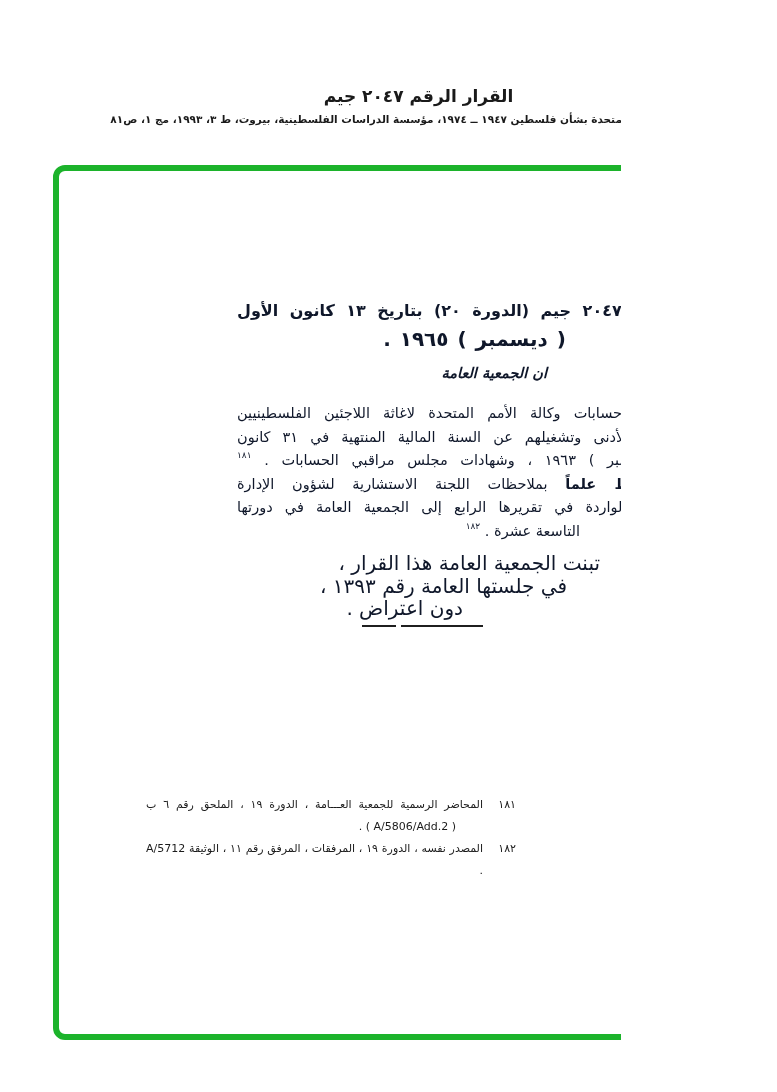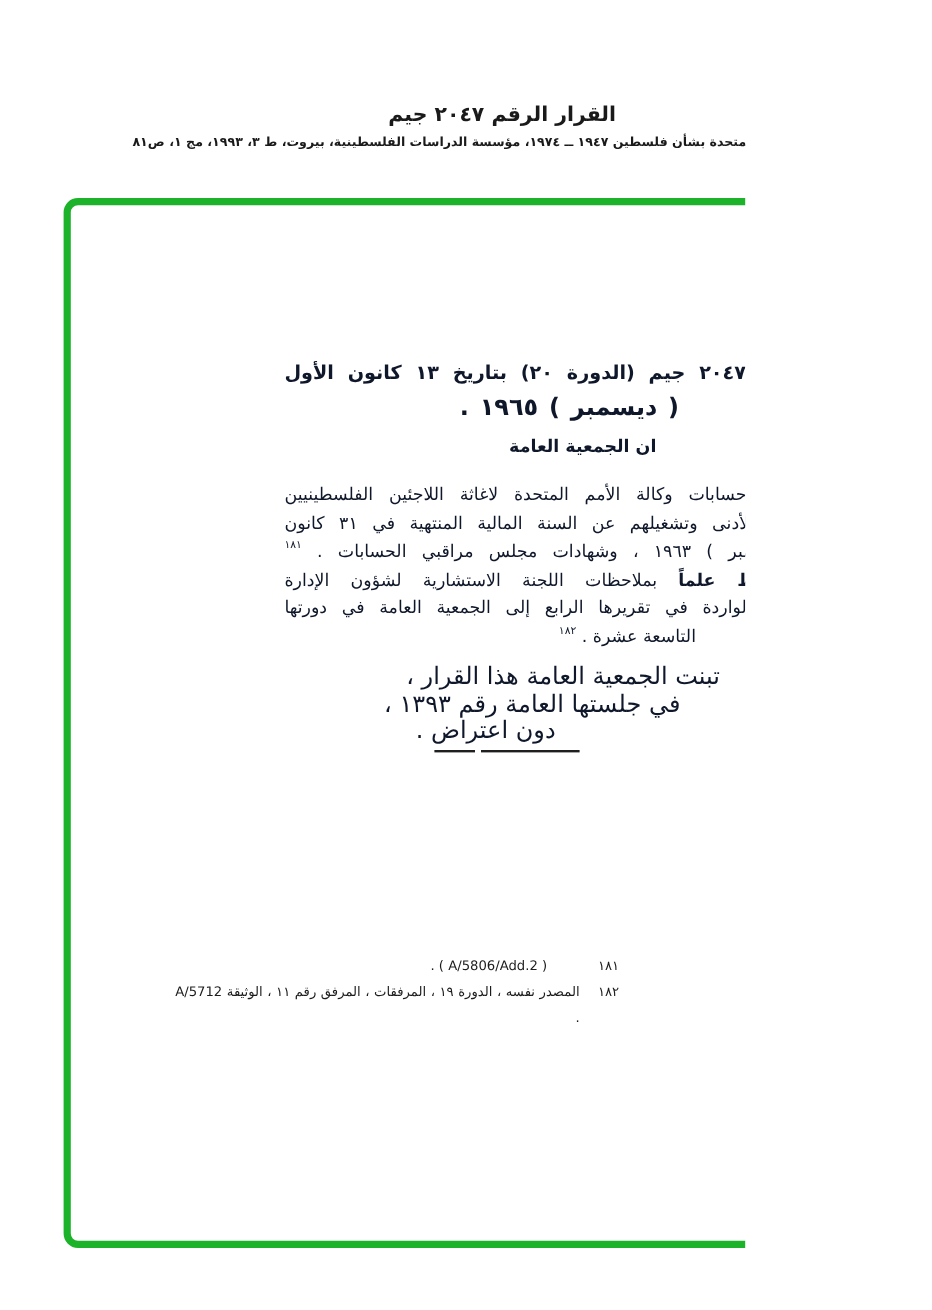--- a/index.html
+++ b/index.html
@@ -36,21 +36,21 @@
   .h-line2{
     font-weight:bold;font-size:20px;line-height:24px;text-align:center;
     margin-top:3px;word-spacing:2px;
   }
   .subject{
     font-weight:bold;font-size:14.5px;line-height:23px;text-align:center;
     position:relative;right:41px;margin-top:2px;
   }
   .opening{
     font-weight:bold;font-size:14.5px;margin-top:12px;margin-right:165px;
-    text-align:right;line-height:20px;
+    text-align:right;line-height:20px;font-style:italic;
   }
   .just{ text-align:justify;text-align-last:justify; }
   .para{ margin-top:19px; }
   .para div{ line-height:23.5px; }
   .short-last{ text-align:right;margin-right:132px; }
   sup.ref{ font-size:9px;line-height:0;position:relative;top:-1px; }
   .adoption{ margin-top:9px;font-size:20px; }
   .adoption div{ line-height:22.5px;text-align:right; }
   .ad-1{ margin-right:112px; }
   .ad-2{ margin-right:145px; }
@@ -107,20 +107,21 @@
       <div class="ad-3">دون اعتراض .</div>
       <div class="closing-divider"></div>
     </div>
 
   </div>
 
   <div class="footnotes">
     <div class="fn-row">
       <div class="fn-num">١٨١</div>
       <div class="fn-body">
+        <div class="fn-just">المحاضر الرسمية للجمعية العـــامة ، الدورة ١٩ ، الملحق رقم ٦ ب</div>
         <div class="fn-sub">( A/5806/Add.2 ) .</div>
       </div>
     </div>
     <div class="fn-row">
       <div class="fn-num">١٨٢</div>
       <div class="fn-body">
         <div class="fn-just">المصدر نفسه ، الدورة ١٩ ، المرفقات ، المرفق رقم ١١ ، الوثيقة A/5712 .</div>
       </div>
     </div>
   </div>

